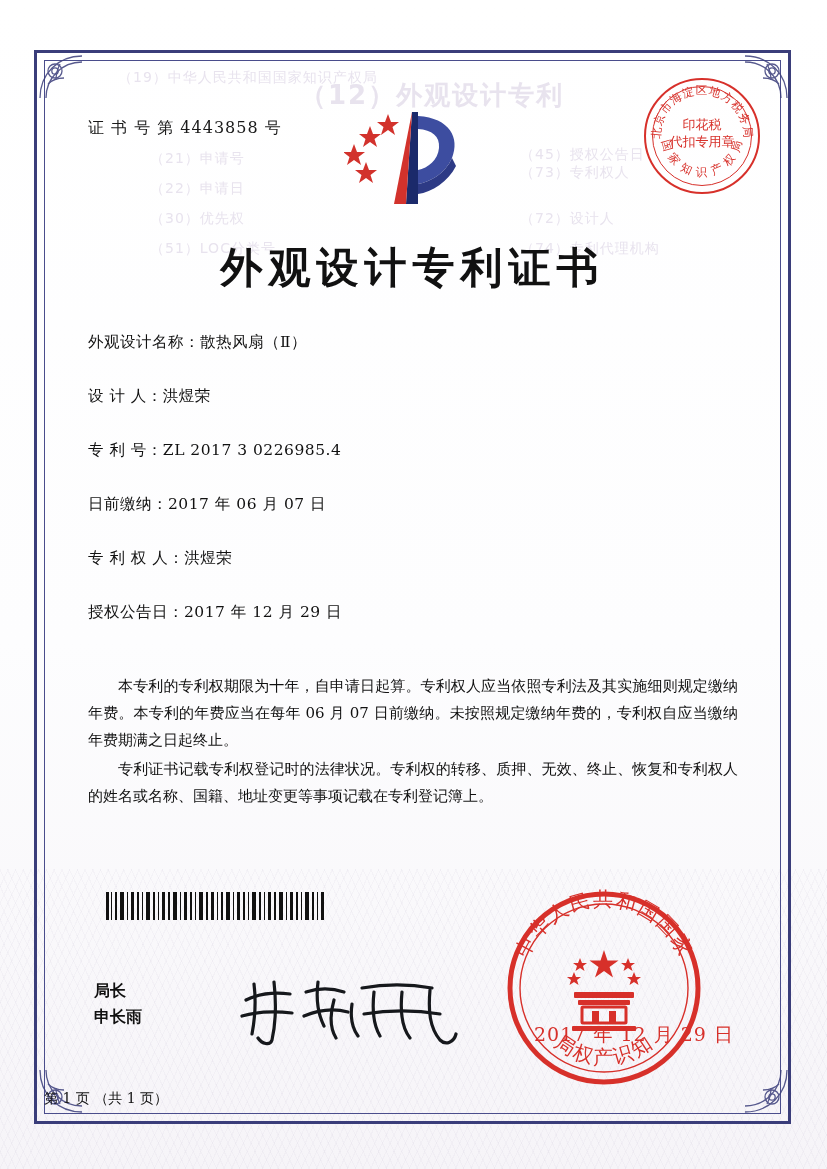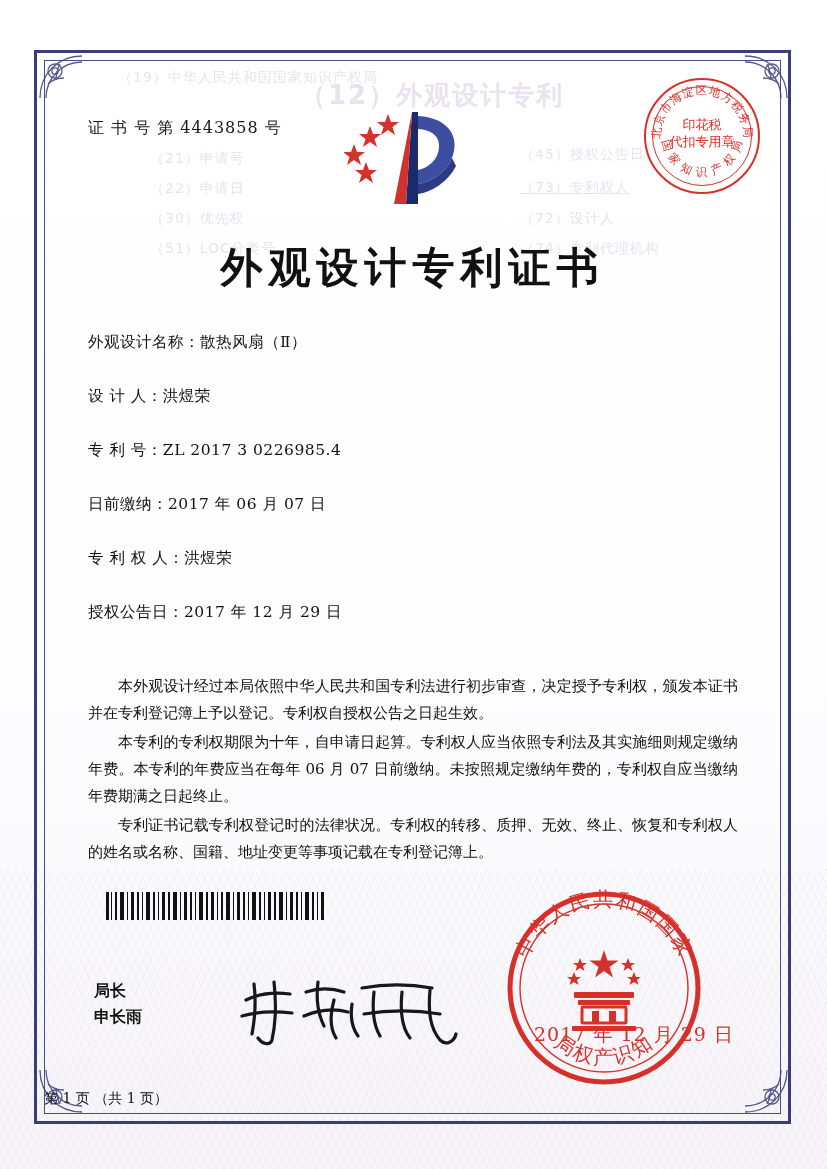--- a/index.html
+++ b/index.html
@@ -260,21 +260,21 @@
 <div class="paper"></div>
 <div class="guilloche"></div>
 
 <div class="ghost-layer">
   <div class="ghost ghost-line" style="left:118px; top:40px;margin-top:29px;">（19）中华人民共和国国家知识产权局</div>
   <div class="ghost ghost-title" style="left:300px; top:78px;">（12）外观设计专利</div>
   <div class="ghost ghost-line" style="left:520px; top:146px;">（45）授权公告日</div>
   <div class="ghost ghost-line" style="left:150px; top:150px;">（21）申请号</div>
   <div class="ghost ghost-line" style="left:150px; top:180px;">（22）申请日</div>
   <div class="ghost ghost-line" style="left:150px; top:210px;">（30）优先权</div>
-  <div class="ghost ghost-line" style="left:520px; top:179px;text-decoration:underline;">（73）专利权人</div>
+  <div class="ghost ghost-line" style="left:520px; top:164px;">（73）专利权人</div>
   <div class="ghost ghost-line" style="left:520px; top:210px;">（72）设计人</div>
   <div class="ghost ghost-line" style="left:520px; top:240px;">（74）专利代理机构</div>
   <div class="ghost ghost-line" style="left:150px; top:240px;">（51）LOC分类号</div>
 </div>
 
 <div class="border-outer"></div>
 <div class="border-inner"></div>
 
 <div class="corner tl">
   <svg viewBox="0 0 46 46">
@@ -377,21 +377,20 @@
     </div>
     <div class="field-row">
       <span class="field-label">专 利 权 人：</span><span class="field-value">洪煜荣</span>
     </div>
     <div class="field-row">
       <span class="field-label">授权公告日：</span><span class="field-value">2017 年 12 月 29 日</span>
     </div>
   </div>
 
   <div class="paragraphs">
-    <p>本外观设计经过本局依照中华人民共和国专利法进行初步审查，决定授予专利权，颁发本证书并在专利登记簿上予以登记。专利权自授权公告之日起生效。</p>
     <p>本专利的专利权期限为十年，自申请日起算。专利权人应当依照专利法及其实施细则规定缴纳年费。本专利的年费应当在每年 06 月 07 日前缴纳。未按照规定缴纳年费的，专利权自应当缴纳年费期满之日起终止。</p>
     <p>专利证书记载专利权登记时的法律状况。专利权的转移、质押、无效、终止、恢复和专利权人的姓名或名称、国籍、地址变更等事项记载在专利登记簿上。</p>
   </div>
 
   <div class="barcode">
     <svg viewBox="0 0 220 28" preserveAspectRatio="none">
       <g fill="#111">
         <rect x="0" y="0" width="3" height="28"></rect>
         <rect x="5" y="0" width="1" height="28"></rect>
         <rect x="9" y="0" width="2" height="28"></rect>

